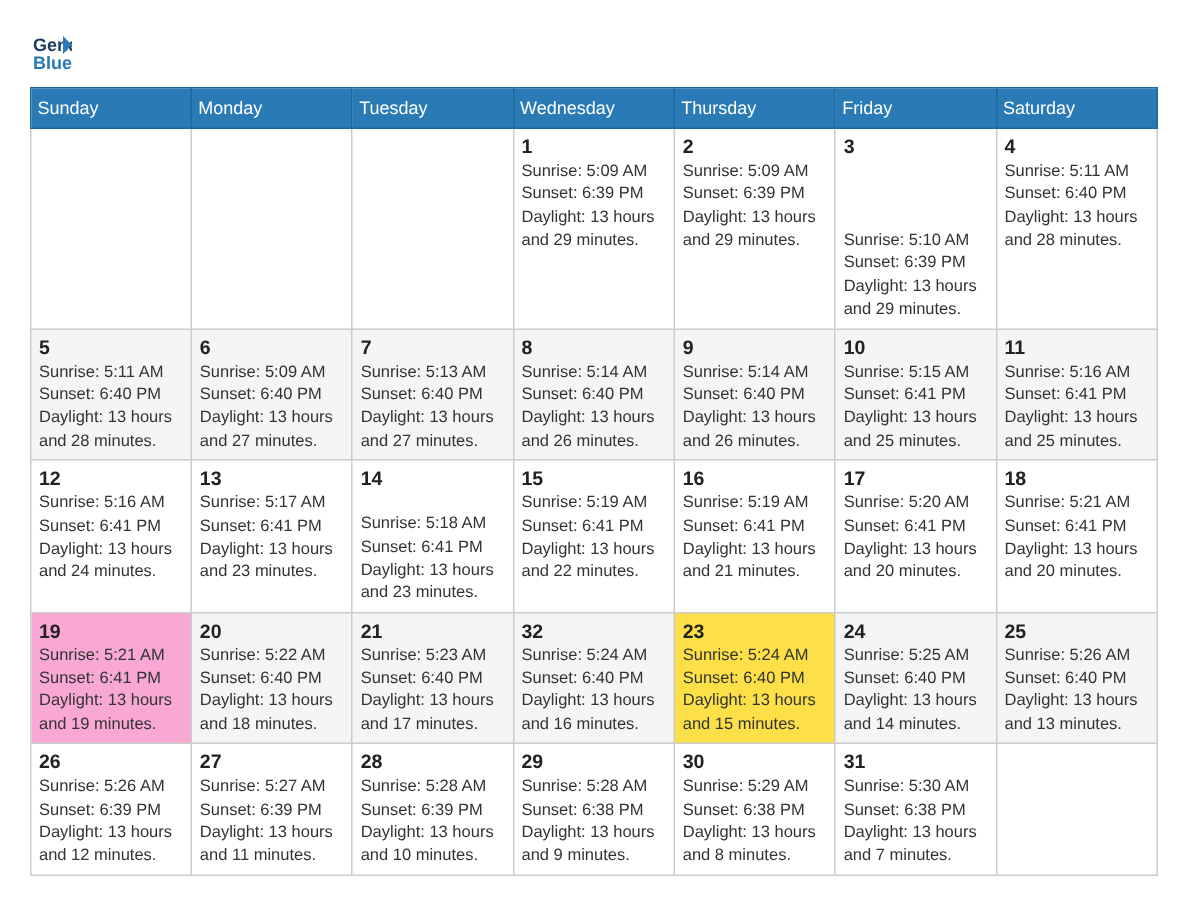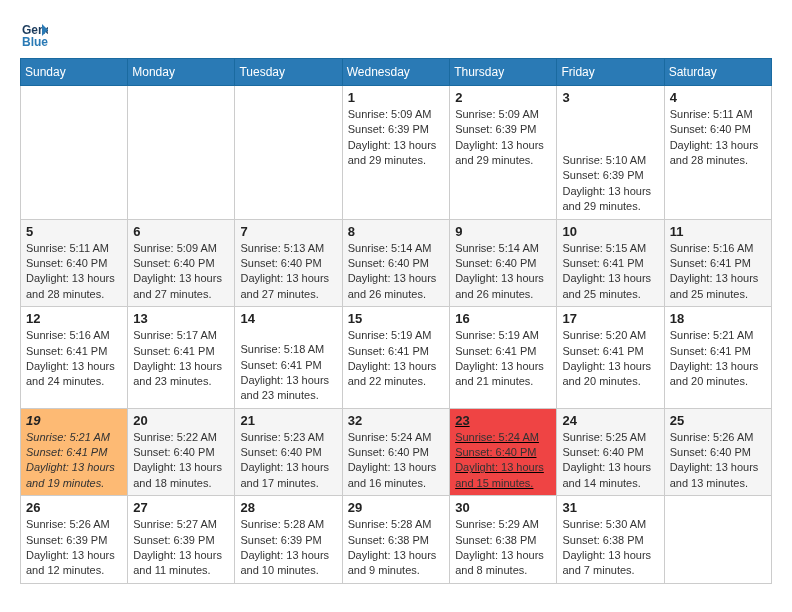--- a/index.html
+++ b/index.html
@@ -248,21 +248,21 @@
         </td>
         <td>
           <div class="day-number">18</div>
           <div class="day-info" style="white-space: pre-line;">Sunrise: 5:21 AM
 Sunset: 6:41 PM
 Daylight: 13 hours
 and 20 minutes.</div>
         </td>
       </tr>
       <tr>
-        <td style="background: #fdba74; font-style: italic;">
+        <td style="background: #f9a8d4;">
           <div class="day-number">19</div>
           <div class="day-info" style="white-space: pre-line;">Sunrise: 5:21 AM
 Sunset: 6:41 PM
 Daylight: 13 hours
 and 19 minutes.</div>
         </td>
         <td style="background: rgb(245, 245, 245);">
           <div class="day-number">20</div>
           <div class="day-info" style="white-space: pre-line;">Sunrise: 5:22 AM
 Sunset: 6:40 PM
@@ -276,21 +276,21 @@
 Daylight: 13 hours
 and 17 minutes.</div>
         </td>
         <td style="background: rgb(245, 245, 245);">
           <div class="day-number">32</div>
           <div class="day-info" style="white-space: pre-line;">Sunrise: 5:24 AM
 Sunset: 6:40 PM
 Daylight: 13 hours
 and 16 minutes.</div>
         </td>
-        <td style="background: #ef4444; text-decoration: underline;">
+        <td style="background: #fde047;">
           <div class="day-number">23</div>
           <div class="day-info" style="white-space: pre-line;">Sunrise: 5:24 AM
 Sunset: 6:40 PM
 Daylight: 13 hours
 and 15 minutes.</div>
         </td>
         <td style="background: rgb(245, 245, 245);">
           <div class="day-number">24</div>
           <div class="day-info" style="white-space: pre-line;">Sunrise: 5:25 AM
 Sunset: 6:40 PM

